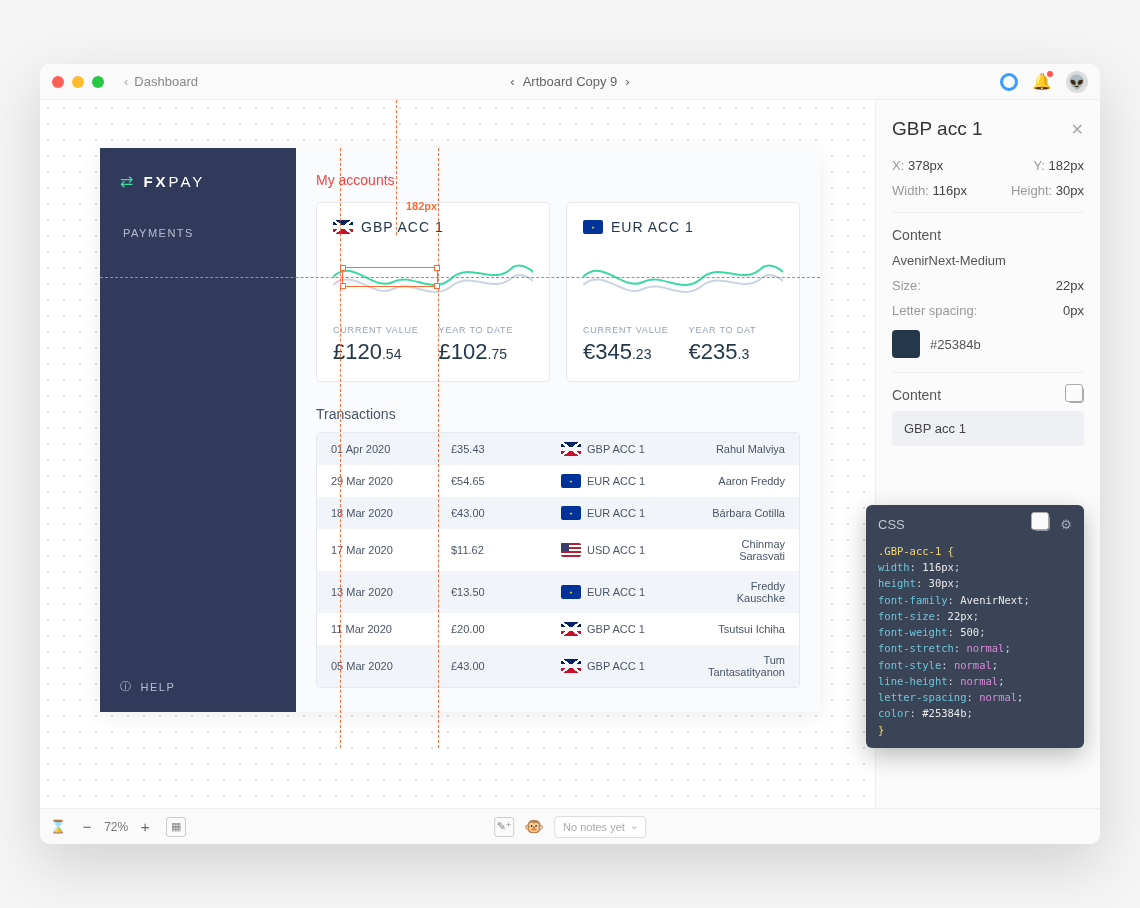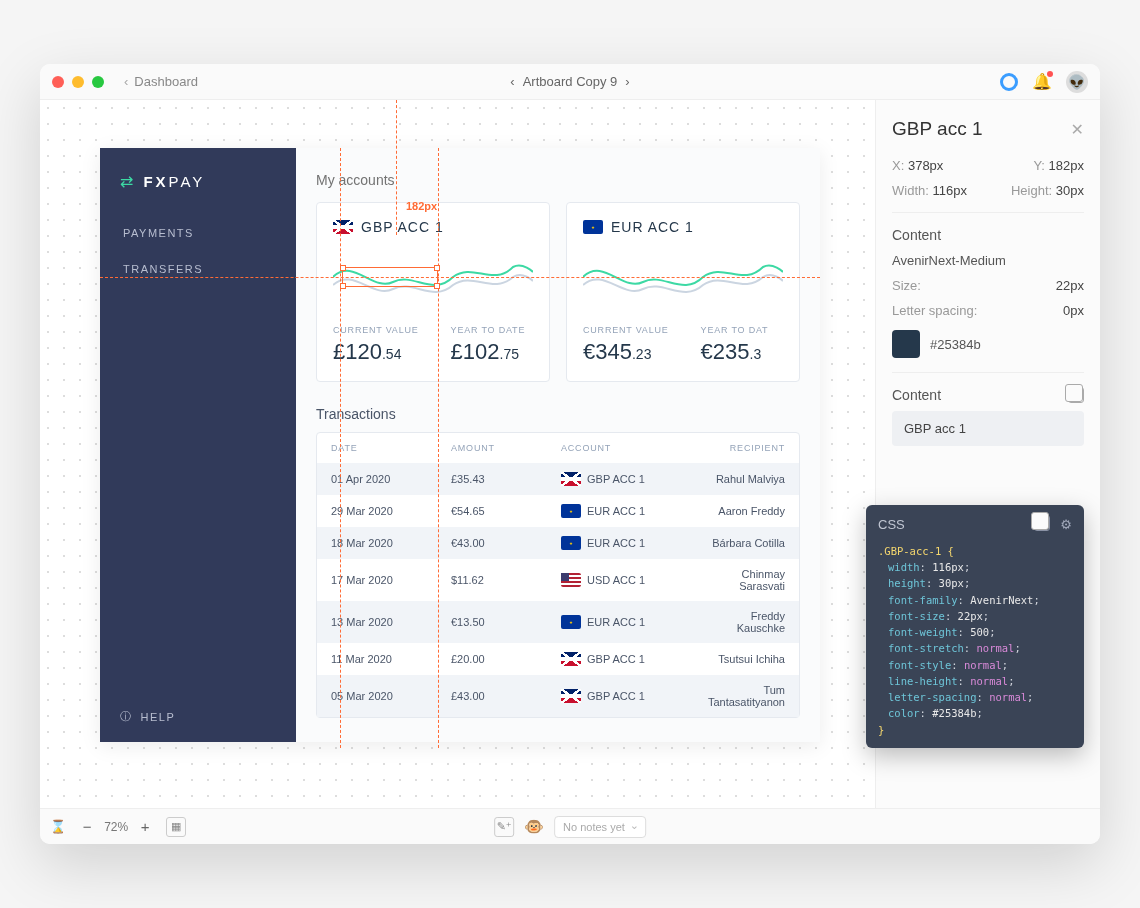--- a/index.html
+++ b/index.html
@@ -29,34 +29,34 @@
 .sidebar { width: 200px; background: #313a5a; color: #fff; display: flex; flex-direction: column; }
 .logo-row { padding: 24px 20px; display: flex; align-items: center; gap: 10px; }
 .logo-arrows { color: #3dd9a4; font-size: 16px; }
 .logo-text { font-weight: 300; letter-spacing: 3px; font-size: 15px; }
 .logo-text b { font-weight: 600; }
 .nav-item { padding: 12px 20px; font-size: 11px; letter-spacing: 1.5px; color: #b8bed0; border-left: 3px solid transparent; }
 .nav-item.active { background: #414b6e; border-left-color: #3dd9a4; color: #fff; }
 .sidebar-bottom { margin-top: auto; padding: 18px 20px; display: flex; align-items: center; gap: 8px; font-size: 11px; letter-spacing: 1.5px; color: #b8bed0; }
 
 .main { flex: 1; background: #fafbfc; padding: 24px 20px; }
-.section-title { font-size: 14px; color: #737373; margin-bottom: 14px; }
+.section-title { font-size: 14px; color: #ef4444; margin-bottom: 14px; }
 .cards { display: flex; gap: 16px; margin-bottom: 24px; }
 .card { flex: 1; background: #fff; border: 1px solid #e5e9ef; border-radius: 4px; padding: 16px; }
 .card-head { display: flex; align-items: center; gap: 8px; margin-bottom: 12px; }
 .flag { width: 20px; height: 14px; border-radius: 2px; display: inline-block; }
 .flag-gb { background: linear-gradient(#012169 33%, #fff 33% 66%, #c8102e 66%); position: relative; }
 .flag-gb::before { content:''; position:absolute; inset:0; background: linear-gradient(to bottom left, transparent 45%, #fff 45% 55%, transparent 55%), linear-gradient(to bottom right, transparent 45%, #fff 45% 55%, transparent 55%); }
 .flag-eu { background: #003399; position: relative; }
 .flag-eu::after { content:'⋆'; color:#ffcc00; font-size:8px; position:absolute; left:50%; top:50%; transform:translate(-50%,-50%);}
 .flag-us { background: linear-gradient(#b22234 50%, #fff 50%); background-size: 100% 4px; position:relative;}
 .flag-us::before { content:''; position:absolute; left:0; top:0; width:40%; height:55%; background:#3c3b6e; }
 .card-title { color: #25384b; font-size: 14px; font-weight: 500; letter-spacing: 1px; }
 .sparkline { height: 60px; margin-bottom: 14px; }
-.card-foot { display: flex; gap: 32px; }
+.card-foot { display: flex; gap: 20px; }
 .stat-label { font-size: 9px; color: #94a3b8; letter-spacing: 0.8px; margin-bottom: 4px; }
 .stat-value { font-size: 22px; color: #25384b; font-weight: 400; }
 .stat-value small { font-size: 14px; }
 
 .tx-title { font-size: 14px; color: #4a5568; margin-bottom: 10px; }
 .tx-table { width: 100%; background: #fff; border: 1px solid #e5e9ef; border-radius: 4px; font-size: 11px; }
 .tx-head { display: flex; padding: 10px 14px; color: #94a3b8; letter-spacing: 0.8px; font-size: 9px; }
 .tx-row { display: flex; padding: 9px 14px; color: #4a5568; align-items: center; }
 .tx-row:nth-child(odd) { background: #f1f4f8; }
 .col-date { width: 120px; }
@@ -86,21 +86,21 @@
 .content-row { display: flex; justify-content: space-between; align-items: center; margin-bottom: 8px; }
 .copy-icon { width: 16px; height: 16px; border: 1.5px solid #aaa; border-radius: 3px; position: relative; }
 .copy-icon::before { content:''; position:absolute; width:16px; height:16px; border:1.5px solid #aaa; border-radius:3px; left:-4px; top:-4px; background:#fbfbfb; }
 .content-box { background: #eef0f3; padding: 10px 12px; border-radius: 4px; color: #444; font-size: 13px; }
 
 
 .css-panel { position: absolute; right: 16px; bottom: 60px; width: 218px; background: #3a4456; border-radius: 6px; padding: 10px 12px; color: #d0d4dc; font-family: ui-monospace, Menlo, monospace; font-size: 10.5px; line-height: 1.55; box-shadow: 0 8px 24px rgba(0,0,0,0.25); }
 .css-panel-head { display: flex; justify-content: space-between; align-items: flex-start; margin-bottom: 8px; font-family: -apple-system, sans-serif; font-size: 13px; color: #c0c6d2; }
 .css-panel-icons { display: flex; gap: 10px; }
 .css-sel { color: #f5d76e; }
-.css-prop { color: #6ec5d8; margin-left: 10px; }
+.css-prop { color: #6ec5d8; }
 .css-val { color: #e8e8e8; }
 .css-val-kw { color: #d98ad9; }
 
 
 .footer { height: 36px; border-top: 1px solid #eee; background: #fafafa; display: flex; align-items: center; padding: 0 10px; gap: 12px; font-size: 12px; color: #777; }
 .footer .hourglass { font-size: 13px; color: #999; }
 .zoom-ctl { display: flex; align-items: center; gap: 8px; }
 .zoom-btn { width: 18px; height: 18px; display: flex; align-items: center; justify-content: center; color: #666; font-size: 15px; }
 .footer-icon { width: 20px; height: 20px; border: 1px solid #ccc; border-radius: 3px; display: flex; align-items: center; justify-content: center; font-size: 11px; color: #888;}
 .footer-center { position: absolute; left: 50%; transform: translateX(-50%); display: flex; align-items: center; gap: 10px; }
@@ -140,21 +140,20 @@
     <div class="canvas-area">
       <div class="artboard-wrap">
         <div class="fxpay-app">
           <div class="sidebar">
             <div class="logo-row">
               <span class="logo-arrows">⇄</span>
               <span class="logo-text"><b>FX</b><span>PAY</span></span>
             </div>
             <div id="nav-holder">
                 <div class="nav-item">PAYMENTS</div>
-                <div class="nav-item">TRANSFERS</div>
               </div>
             <div class="sidebar-bottom">
               <span>ⓘ</span>
               <span>HELP</span>
             </div>
           </div>
           <div class="main">
             <div class="section-title">My accounts</div>
             <div class="cards" id="cards-holder">
                 <div class="card">
@@ -191,26 +190,20 @@
                       <div class="stat-value">€345<small>.23</small></div>
                     </div>
       <div>
                       <div class="stat-label">YEAR TO DAT</div>
                       <div class="stat-value">€235<small>.3</small></div>
                     </div>
     </div></div>
               </div>
             <div class="tx-title">Transactions</div>
             <div class="tx-table">
-              <div class="tx-head">
-                <div class="col-date">DATE</div>
-                <div class="col-amount">AMOUNT</div>
-                <div class="col-account">ACCOUNT</div>
-                <div class="col-recipient">RECIPIENT</div>
-              </div>
               <div id="tx-holder">
                   <div class="tx-row">
     <div class="col-date">01 Apr 2020</div>
     <div class="col-amount">£35.43</div>
     <div class="col-account"><span class="flag flag-gb"></span>GBP ACC 1</div>
     <div class="col-recipient">Rahul Malviya</div>
                   </div>
                   <div class="tx-row">
     <div class="col-date">29 Mar 2020</div>
     <div class="col-amount">€54.65</div>

